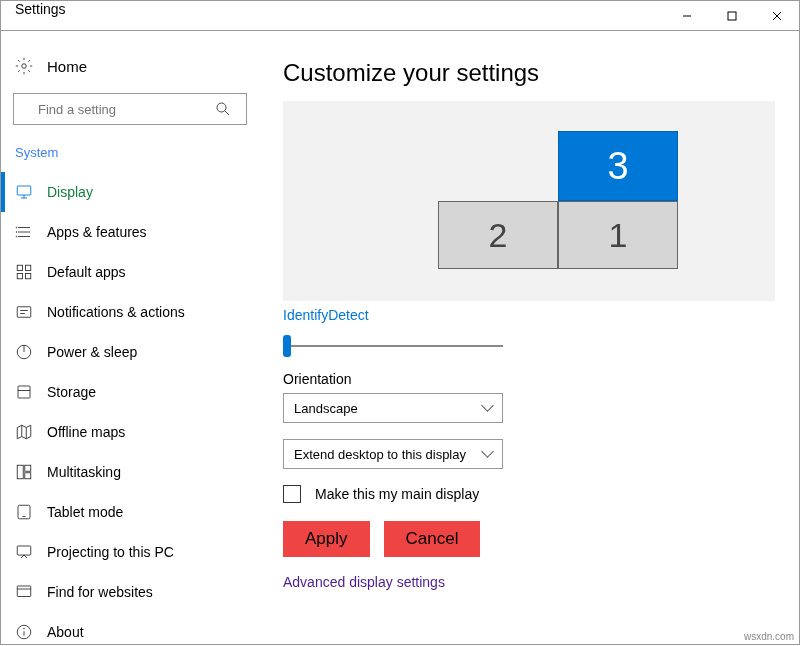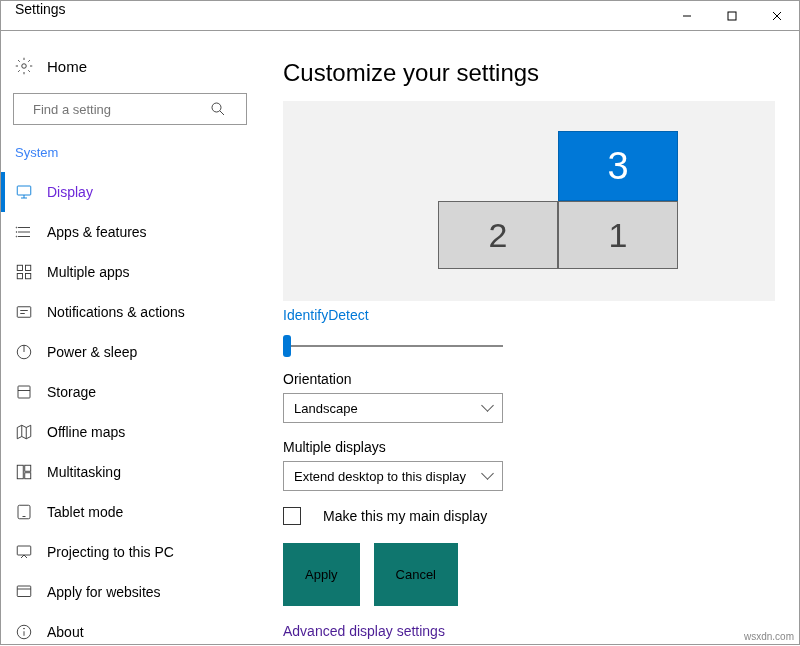--- a/index.html
+++ b/index.html
@@ -3,49 +3,49 @@
 <meta charset="utf-8">
 <style>
 * { margin: 0; padding: 0; box-sizing: border-box; font-family: "Segoe UI", sans-serif; }
 body { width: 800px; height: 646px; background: #fff; overflow: hidden; position: relative; }
 .titlebar { height: 30px; display: flex; align-items: flex-start; padding-left: 14px; border: 1px solid #999; border-bottom: none; font-size: 14px; }
 .titlebar-controls { margin-left: auto; display: flex; }
 .titlebar-btn { width: 45px; height: 29px; display: flex; align-items: center; justify-content: center; font-size: 11px; cursor: default; }
 .window-body { display: flex; height: 615px; border: 1px solid #999; }
 .sidebar { width: 258px; padding-top: 18px; }
 .home-row { display: flex; align-items: center; padding: 8px 14px 14px 14px; gap: 14px; font-size: 15px; }
-.search-box { margin: 4px 12px 14px 12px; border: 1px solid #999; height: 32px; display: flex; align-items: center; padding: 0 24px; justify-content: center; }
+.search-box { margin: 4px 12px 14px 12px; border: 1px solid #999; height: 32px; display: flex; align-items: center; padding: 0 24px; }
 .search-box input { border: none; flex: 1; font-size: 13px; outline: none; }
 .search-icon { width: 14px; height: 14px; }
 .sidebar-header { padding: 6px 14px 12px 14px; font-size: 13px; color: #3b82f6; }
 .sidebar-item { display: flex; align-items: center; height: 40px; padding-left: 14px; gap: 14px; font-size: 14px; cursor: default; position: relative; }
-.sidebar-item.active { color: #6d28d9; }
+.sidebar-item.active { color: #15803d; }
 .sidebar-item.active::before { content: ""; position: absolute; left: 0; top: 0; bottom: 0; width: 4px; background: #0078d7; }
 .icon { width: 18px; height: 18px; display: inline-flex; align-items: center; justify-content: center; }
 .icon svg { width: 18px; height: 18px; stroke: #333; fill: none; stroke-width: 1.2; }
 .sidebar-item.active .icon svg { stroke: #0078d7; }
 .content { flex: 1; padding: 28px 24px 0 24px; overflow: hidden; }
 .page-title { font-size: 24px; font-weight: 300; margin-bottom: 14px; }
 .monitors-area { background: #f2f2f2; height: 200px; position: relative; margin-bottom: 6px; }
 .monitor { position: absolute; border: 1px solid #666; background: #d6d6d6; display: flex; align-items: center; justify-content: center; font-size: 34px; color: #444; font-weight: 300; cursor: default; }
 .monitor.selected { background: #0078d7; color: #fff; border-color: #0063b1; font-size: 38px; }
 .link-row { display: flex; margin-bottom: 16px; }
 .link { color: #0078d7; font-size: 14px; cursor: default; }
 .field-label { font-size: 14px; margin-bottom: 6px; }
 .slider-wrap { margin-bottom: 18px; }
 .slider { width: 220px; height: 14px; position: relative; }
 .slider-track { position: absolute; top: 6px; left: 0; right: 0; height: 2px; background: #888; }
 .slider-thumb { position: absolute; left: 0; top: 0; width: 8px; height: 22px; background: #0078d7; border-radius: 3px; margin-top: -4px; }
 .section { margin-bottom: 16px; }
 .select-box { border: 1px solid #999; height: 30px; width: 220px; display: flex; align-items: center; padding: 12px 10px; font-size: 13px; position: relative; cursor: default; }
 .select-box::after { content: ""; position: absolute; right: 10px; top: 11px; width: 8px; height: 8px; border-right: 1px solid #555; border-bottom: 1px solid #555; transform: rotate(45deg); margin-top: -4px; }
-.checkbox-row { display: flex; align-items: center; gap: 22px; font-size: 14px; margin-bottom: 18px; }
+.checkbox-row { display: flex; align-items: center; gap: 14px; font-size: 14px; margin-bottom: 18px; }
 .checkbox { width: 18px; height: 18px; border: 1.5px solid #333; }
 .button-row { display: flex; gap: 14px; margin-bottom: 16px; }
-.btn { background: #0f766e; border: none; padding: 24px 22px; font-size: 13px; cursor: default; }
+.btn { background: #ef4444; border: none; padding: 8px 22px; font-size: 17px; cursor: default; }
 .bottom-link { color: #4c1d95; font-size: 14px; }
 .watermark { position: absolute; bottom: 4px; right: 6px; font-size: 10px; color: #888; }
 </style>
 </head>
 <body>
 
 <div class="titlebar">
   <span>Settings</span>
   <div class="titlebar-controls">
     <div class="titlebar-btn">
@@ -114,21 +114,21 @@
         </div>
         <div class="sidebar-item">
           <span class="icon">
             <svg viewBox="0 0 24 24">
               <rect x="3" y="3" width="7" height="7"></rect>
               <rect x="14" y="3" width="7" height="7"></rect>
               <rect x="3" y="14" width="7" height="7"></rect>
               <rect x="14" y="14" width="7" height="7"></rect>
             </svg>
           </span>
-          <span>Multiple apps</span>
+          <span>Default apps</span>
         </div>
         <div class="sidebar-item">
           <span class="icon">
             <svg viewBox="0 0 24 24">
               <rect x="3" y="5" width="18" height="14" rx="1"></rect>
               <line x1="7" y1="10" x2="17" y2="10"></line>
               <line x1="7" y1="14" x2="13" y2="14"></line>
             </svg>
           </span>
           <span>Notifications &amp; actions</span>
@@ -189,21 +189,21 @@
           </span>
           <span>Projecting to this PC</span>
         </div>
         <div class="sidebar-item">
           <span class="icon">
             <svg viewBox="0 0 24 24">
               <rect x="3" y="4" width="18" height="14" rx="1"></rect>
               <line x1="3" y1="8" x2="21" y2="8"></line>
             </svg>
           </span>
-          <span>Apply for websites</span>
+          <span>Find for websites</span>
         </div>
         <div class="sidebar-item">
           <span class="icon">
             <svg viewBox="0 0 24 24">
               <circle cx="12" cy="12" r="9"></circle>
               <line x1="12" y1="11" x2="12" y2="17"></line>
               <circle cx="12" cy="7.5" r="0.5" fill="#333"></circle>
             </svg>
           </span>
           <span>About</span>
@@ -228,21 +228,20 @@
         <div class="slider-thumb"></div>
       </div>
     </div>
     <div class="section">
       <div class="field-label">Orientation</div>
       <div class="select-box">
           <span>Landscape</span>
         </div>
     </div>
     <div class="section">
-      <div class="field-label">Multiple displays</div>
       <div class="select-box">
           <span>Extend desktop to this display</span>
         </div>
     </div>
     <div class="checkbox-row">
       <div class="checkbox"></div>
       <span>Make this my main display</span>
     </div>
     <div class="button-row">
       <button class="btn">Apply</button>

